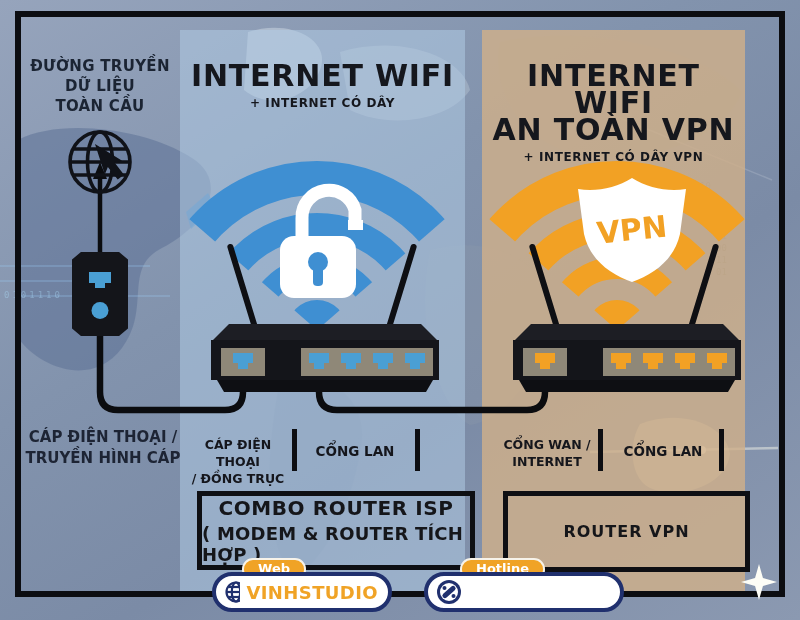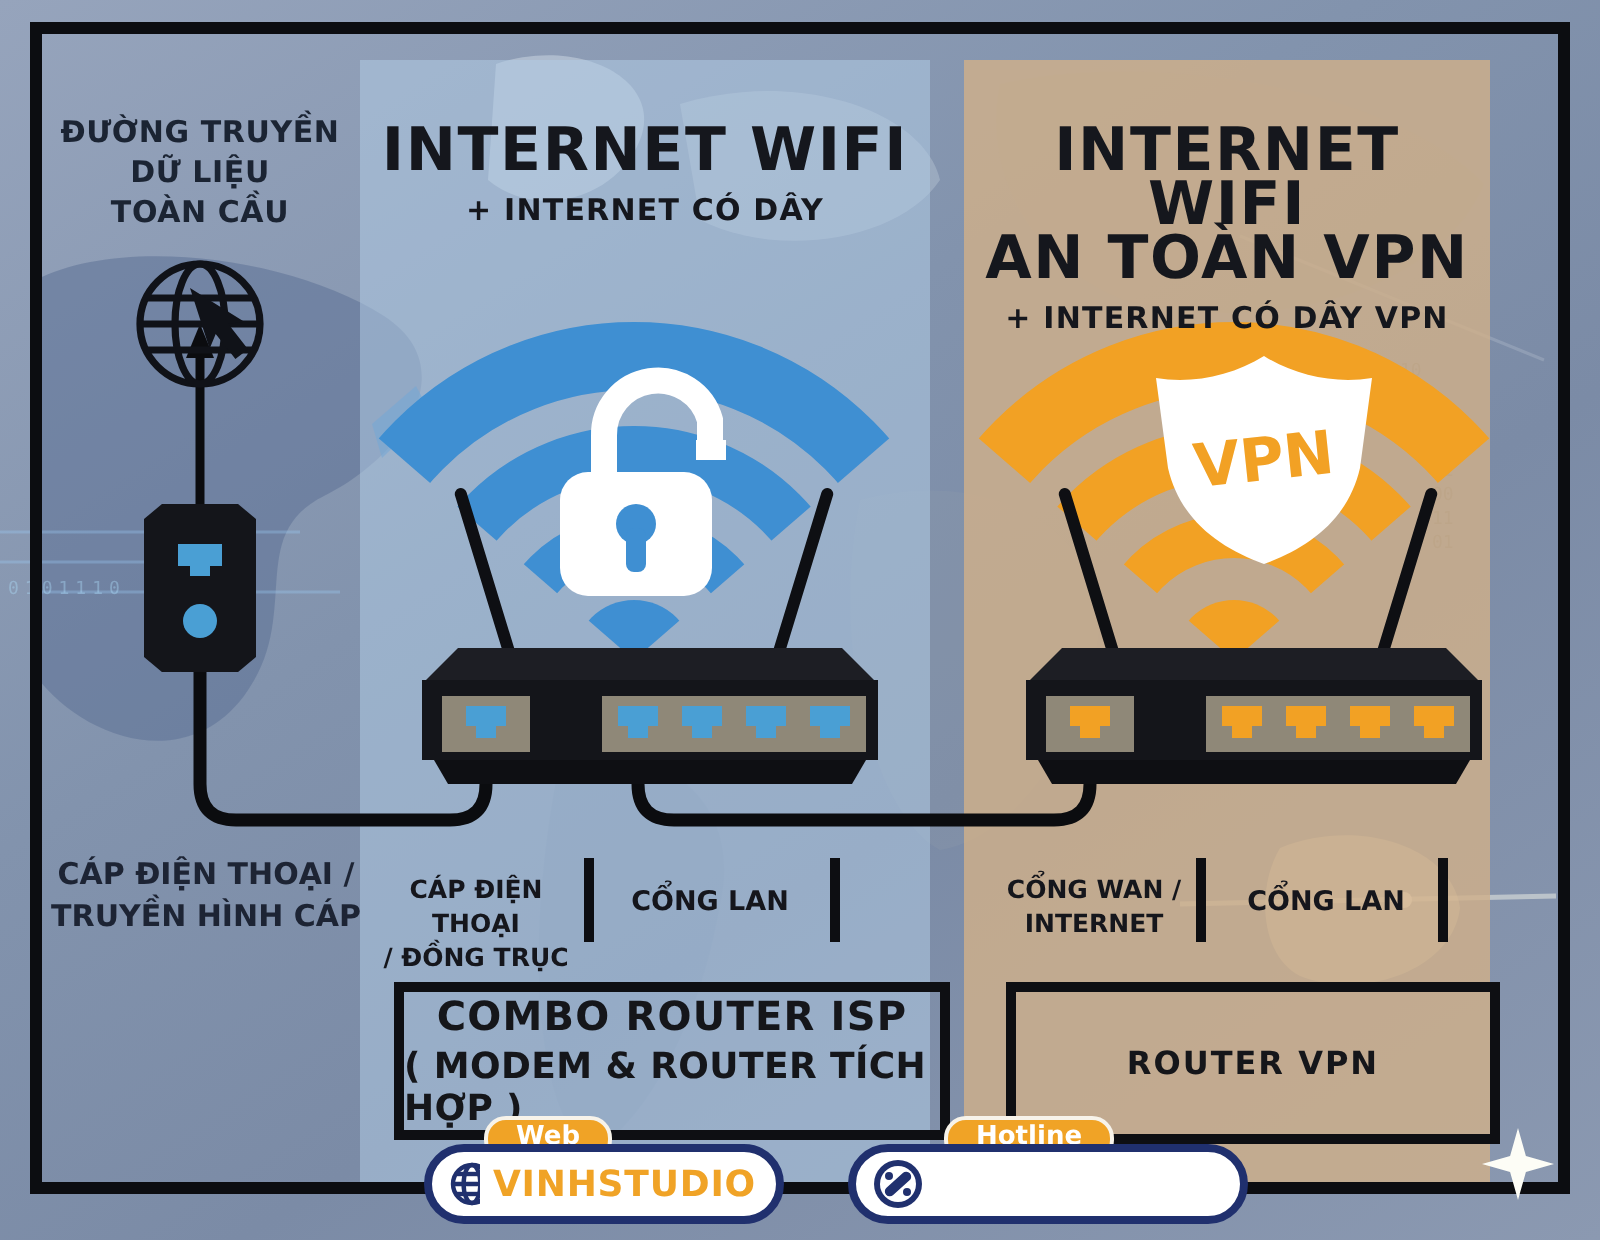--- a/index.html
+++ b/index.html
@@ -10,21 +10,21 @@
   
   .panel{position:absolute;top:30px;height:567px;z-index:1;}
   #panel-isp{left:180px;width:285px;background:rgba(178,206,230,0.52);}
   #panel-vpn{left:482px;width:263px;background:rgba(207,176,138,0.82);}
   
   #frame{position:absolute;left:15px;top:11px;width:770px;height:586px;
     border:6px solid #0c0d11;box-sizing:border-box;z-index:30;pointer-events:none;}
   
   .heading{position:absolute;text-align:center;z-index:6;color:#15171d;}
   .heading .h1{font-size:30px;line-height:27px;font-weight:800;letter-spacing:0.8px;}
-  .heading .sub{margin-top:7px;font-size:15px;font-weight:800;letter-spacing:0.6px;}
+  .heading .sub{margin-top:7px;font-size:12px;font-weight:800;letter-spacing:0.6px;}
   #src-title{position:absolute;left:20px;top:56px;width:160px;text-align:center;z-index:6;
     color:#1b2433;font-size:15px;line-height:20px;font-weight:800;letter-spacing:0.3px;}
   
   .plabel{position:absolute;z-index:7;text-align:center;font-weight:800;color:#15161c;}
   .plabel.two{font-size:12.5px;line-height:17px;}
   .plabel.one{font-size:13.5px;}
   #wall-label{left:20px;top:427px;width:166px;font-size:15px;line-height:21px;color:#1d2434;}
   .divider{position:absolute;top:429px;width:5px;height:42px;background:#0d0e12;z-index:7;}
   
   .black-box{position:absolute;border:5px solid #0e0f13;box-sizing:border-box;z-index:7;
@@ -52,21 +52,21 @@
     padding:1px 14px 3px;border-radius:11px;border:2px solid #f7f3ea;z-index:1;}
   .badge .pill{position:absolute;top:14px;height:40px;background:#fff;border:4px solid #20306e;
     border-radius:22px;box-sizing:border-box;display:flex;align-items:center;gap:6px;
     padding:0 10px 0 8px;z-index:2;}
   .badge .val{font-weight:800;color:#f0a326;letter-spacing:0.4px;white-space:nowrap;}
   #web-badge{left:212px;top:558px;}
   #web-badge .tab{left:30px;}
   #web-badge .pill{left:0;width:180px;}
   #web-badge .val{font-size:18px;}
   #hotline-badge{left:424px;top:558px;}
-  #hotline-badge .tab{left:48px;}
+  #hotline-badge .tab{left:36px;}
   #hotline-badge .pill{left:0;width:200px;}
   #hotline-badge .val{font-size:19px;}
   #sparkle{position:absolute;left:741px;top:564px;width:36px;height:36px;background:#fdfdf6;z-index:45;
     clip-path:polygon(50% 0%,61% 39%,100% 50%,61% 61%,50% 100%,39% 61%,0% 50%,39% 39%);
     filter:drop-shadow(0 0 4px rgba(255,255,255,0.9));}
   
   .binary{position:absolute;font-family:"DejaVu Sans Mono","Liberation Mono",monospace;
     color:rgba(175,225,255,0.38);font-size:9px;letter-spacing:3px;z-index:1;}
   .binary.col{width:12px;word-break:break-all;line-height:12px;letter-spacing:0;
     color:rgba(70,80,70,0.35);}

